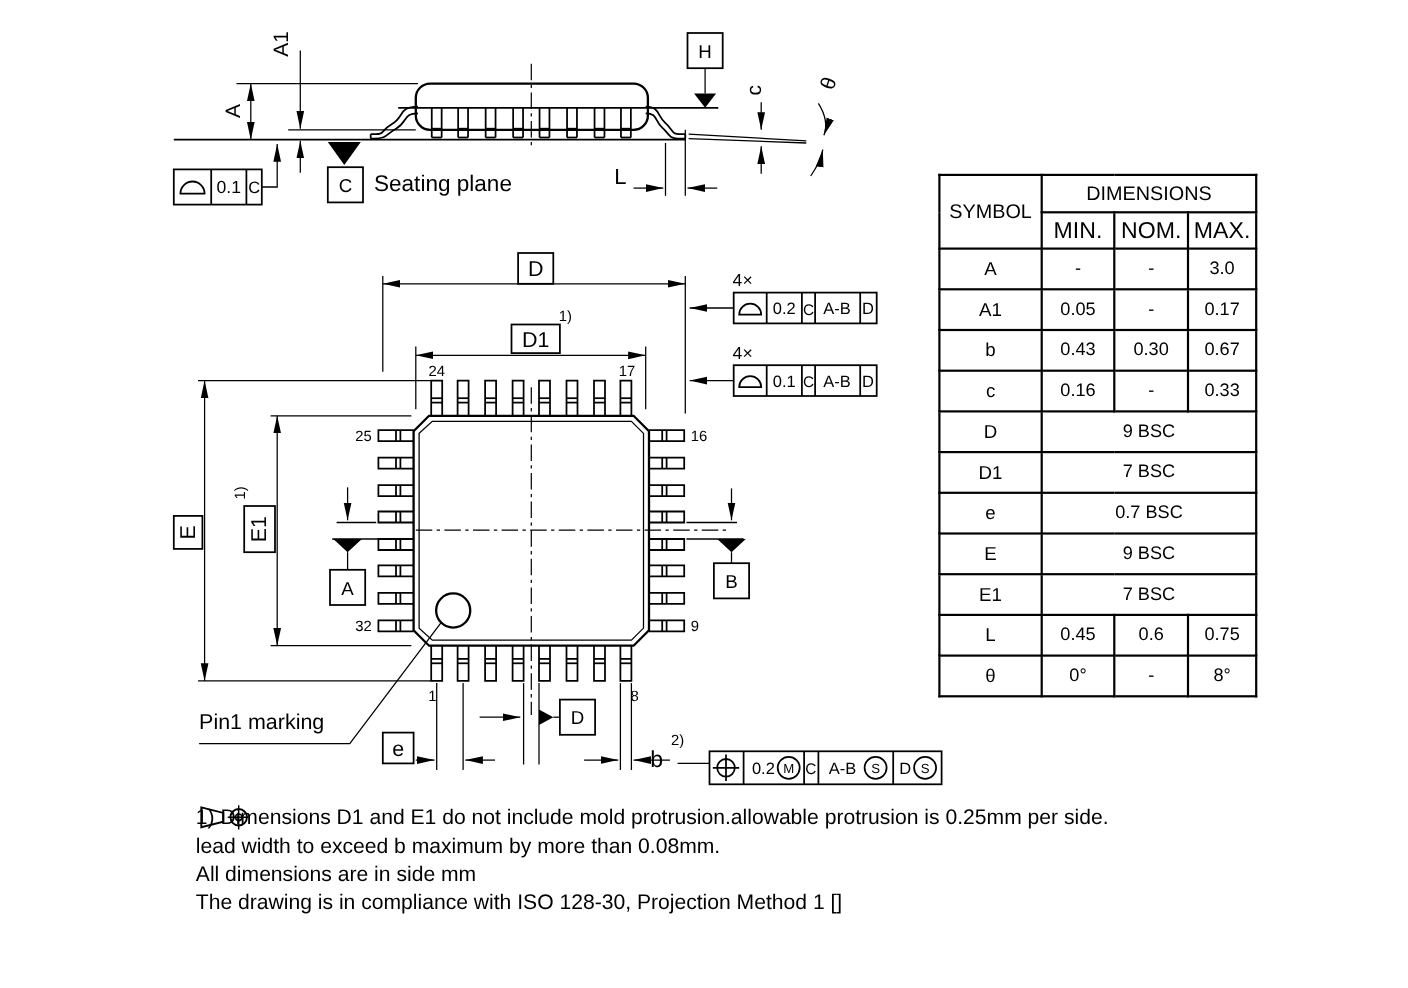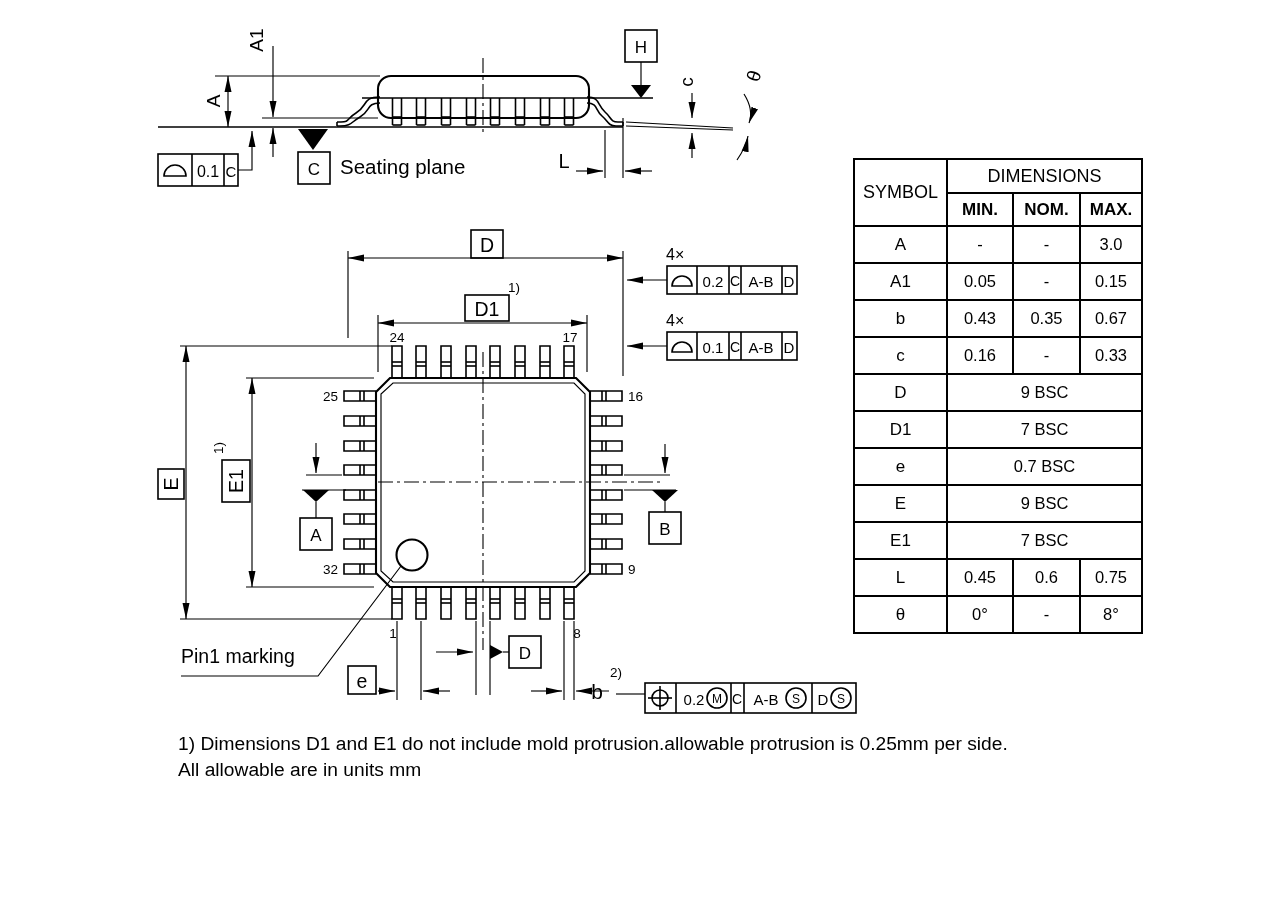--- a/index.html
+++ b/index.html
@@ -12,21 +12,21 @@
   .dim{stroke:#000;stroke-width:1.15;fill:none;}
   .fr{stroke:#000;stroke-width:1.6;fill:none;}
   .cl{stroke:#000;stroke-width:1.1;fill:none;stroke-dasharray:15 4 3 4;}
   .fil{fill:#000;stroke:none;}
   .ctr{text-anchor:middle;dominant-baseline:central;}
   
   .dim-table{position:absolute;left:853px;top:158px;border-collapse:collapse;table-layout:fixed;}
   .dim-table th,.dim-table td{border:2px solid #000;text-align:center;vertical-align:middle;
       font-weight:normal;padding:0;background:#fff;}
   .dim-table .hd{font-size:18px;height:32px;}
-  .dim-table .sub{font-size:17px;height:31px;font-weight:bold;}
+  .dim-table .sub{font-size:21px;height:31px;}
   .dim-table td{font-size:16.5px;height:35px;}
   .dim-table .sym{font-size:17px;}
   
   .notes{position:absolute;left:178px;top:731px;width:960px;font-size:19.2px;line-height:25.8px;}
   .notes .proj{display:inline-block;vertical-align:-5px;margin:0 2px;}
 </style>
 </head>
 <body>
 
 <div id="stage">
@@ -385,26 +385,26 @@
     <tr>
       <td class="sym">A</td>
       <td>-</td>
       <td>-</td>
       <td>3.0</td>
     </tr>
     <tr>
       <td class="sym">A1</td>
       <td>0.05</td>
       <td>-</td>
-      <td>0.15</td>
+      <td>0.17</td>
     </tr>
     <tr>
       <td class="sym">b</td>
       <td>0.43</td>
-      <td>0.35</td>
+      <td>0.30</td>
       <td>0.67</td>
     </tr>
     <tr>
       <td class="sym">c</td>
       <td>0.16</td>
       <td>-</td>
       <td>0.33</td>
     </tr>
     <tr>
       <td class="sym">D</td>
@@ -436,16 +436,26 @@
       <td class="sym">θ</td>
       <td>0°</td>
       <td>-</td>
       <td>8°</td>
     </tr>
   </tbody>
 </table>
 
 <div class="notes">
   <div>1) Dimensions D1 and E1 do not include mold protrusion.allowable protrusion is 0.25mm per side.</div>
-  <div>All allowable are in units mm</div>
+  <div>lead width to exceed b maximum by more than 0.08mm.</div>
+  <div>All dimensions are in side mm</div>
+  <div>
+    <span>The drawing is in compliance with ISO 128-30, Projection Method 1 [</span><svg class="proj" width="50" height="24" viewBox="0 0 50 24">
+      <path d="M3,3 L23,8 L23,16 L3,21 Z" fill="none" stroke="#000" stroke-width="1.7"></path>
+      <circle cx="37" cy="12" r="7.5" fill="none" stroke="#000" stroke-width="1.7"></circle>
+      <circle cx="37" cy="12" r="3" fill="none" stroke="#000" stroke-width="1.5"></circle>
+      <line x1="37" y1="1" x2="37" y2="23" stroke="#000" stroke-width="1.3"></line>
+      <line x1="27" y1="12" x2="47" y2="12" stroke="#000" stroke-width="1.3"></line>
+    </svg><span>]</span>
+  </div>
 </div>
 
 </div>
 
 </body></html>

